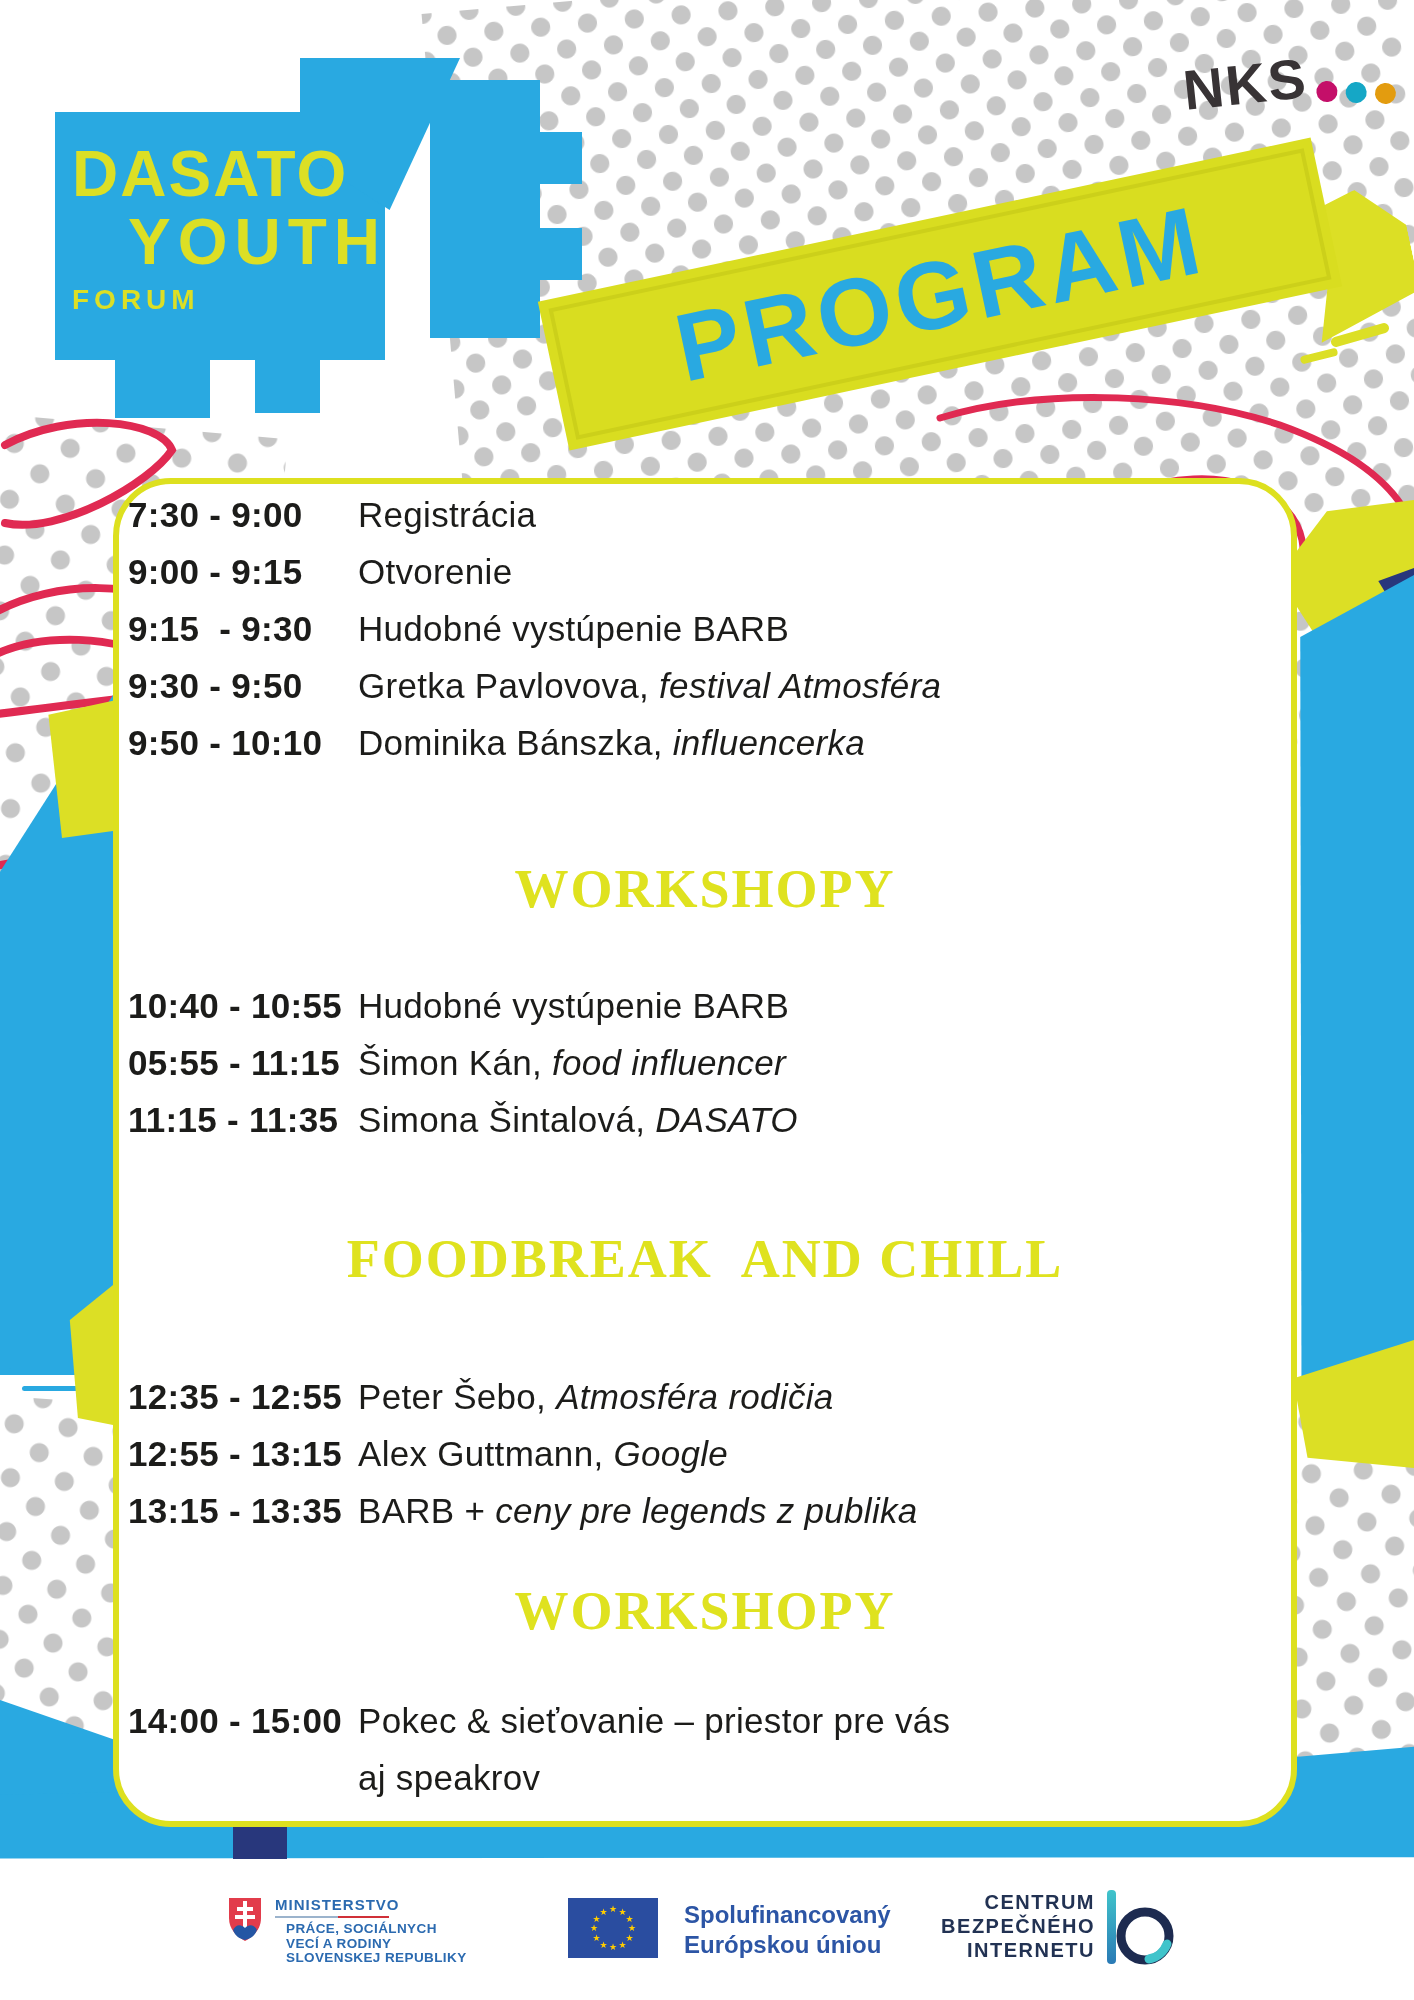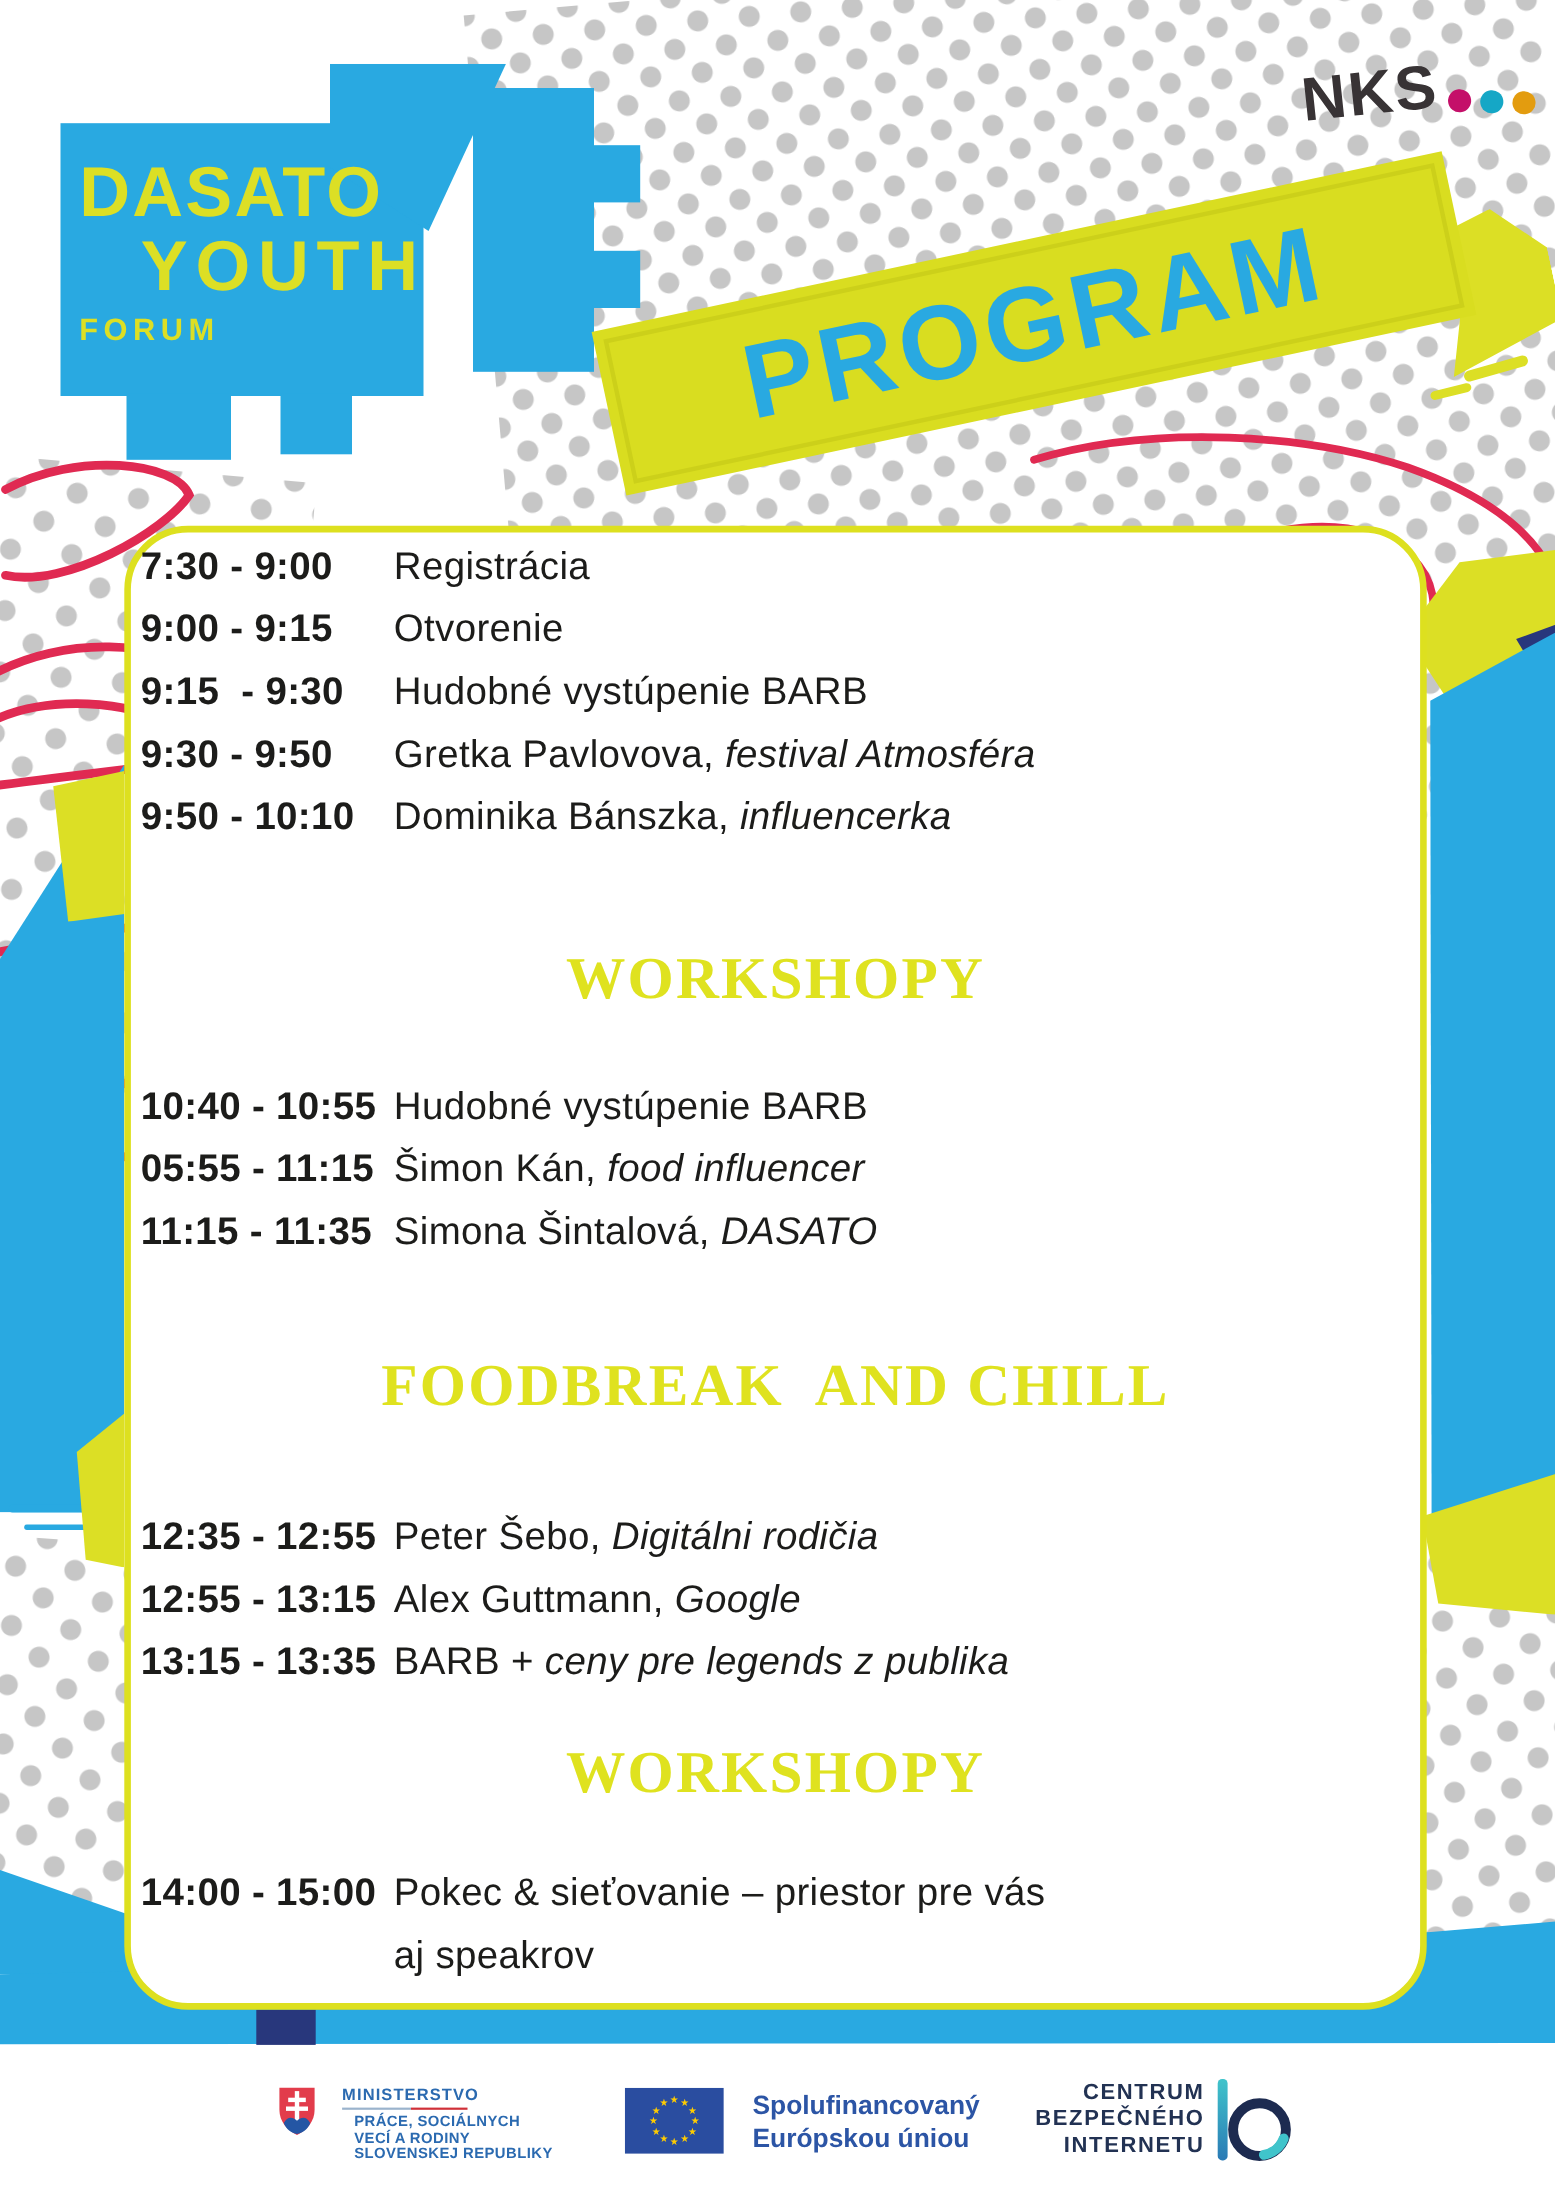--- a/index.html
+++ b/index.html
@@ -91,21 +91,21 @@
   .row{display:flex;font-size:35px;line-height:57px;letter-spacing:0.3px;}
   .time{width:230px;font-weight:700;white-space:pre;flex:none;}
   .desc{flex:1;}
   .desc span{white-space:pre-line;}
   .desc .it{font-style:italic;}
   .heading{position:absolute;z-index:5;left:113px;width:1184px;text-align:center;
     color:#dfe21f;font-weight:800;font-size:54px;letter-spacing:2px;line-height:62px;white-space:pre;font-family:Liberation Serif, serif;}
 
   
   .footer-item{position:absolute;z-index:5;display:flex;}
-  .ministry{left:253px;top:1896px;gap:11px;}
+  .ministry{left:228px;top:1896px;}
   .min-text{margin-left:13px;color:#2b6ab0;}
   .min-l1{font-size:15px;font-weight:700;letter-spacing:1px;}
   .min-rule{width:114px;height:2px;margin:3px 0 4px;
     background:linear-gradient(90deg,#9bb3cc 0%,#9bb3cc 55%,#d03038 55%,#d03038 100%);}
   .min-rest{font-size:13.5px;font-weight:700;line-height:14.5px;letter-spacing:0.4px;padding-left:11px;}
   .eu{left:568px;top:1898px;}
   .eu-text{margin-left:26px;color:#2c55a5;font-size:24px;font-weight:700;line-height:30px;margin-top:2px;}
   .cbi{left:920px;top:1888px;}
   .cbi-text{width:175px;text-align:right;color:#223253;font-size:20px;font-weight:600;
     letter-spacing:1.5px;line-height:24px;margin-top:2px;}
@@ -219,21 +219,21 @@
       <span class="time">11:15 - 11:35</span>
       <span class="desc"><span>Simona Šintalová, </span><span class="it">DASATO</span></span>
     </div>
   </div>
 
   <div class="heading" style="top:1228px">FOODBREAK  AND CHILL</div>
 
   <div class="sched" style="top:1368px">
     <div class="row">
       <span class="time">12:35 - 12:55</span>
-      <span class="desc"><span>Peter Šebo, </span><span class="it">Digitálni rodičia</span></span>
+      <span class="desc"><span>Peter Šebo, </span><span class="it">Atmosféra rodičia</span></span>
     </div>
     <div class="row">
       <span class="time">12:55 - 13:15</span>
       <span class="desc"><span>Alex Guttmann, </span><span class="it">Google</span></span>
     </div>
     <div class="row">
       <span class="time">13:15 - 13:35</span>
       <span class="desc"><span>BARB + </span><span class="it">ceny pre legends z publika</span></span>
     </div>
   </div>

